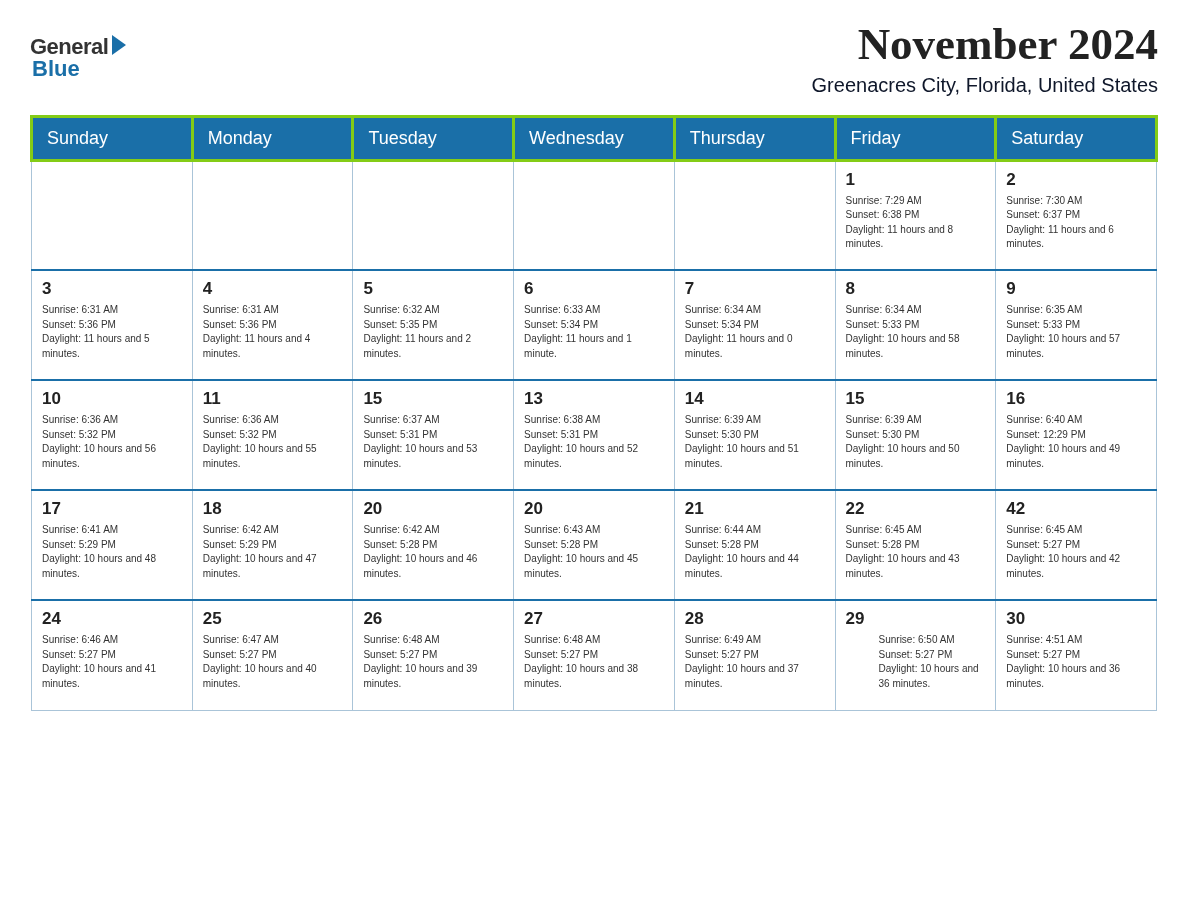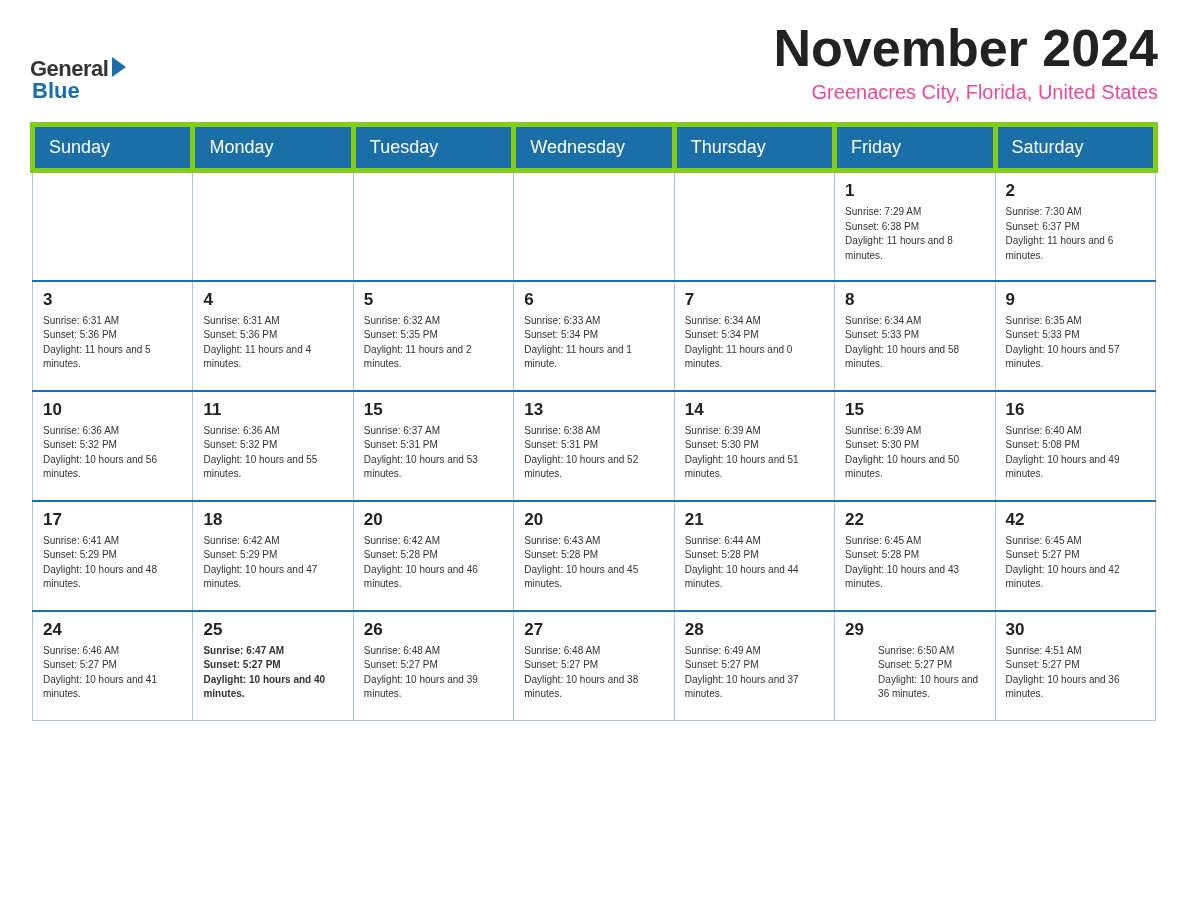--- a/index.html
+++ b/index.html
@@ -6,21 +6,21 @@
     body {
       font-family: Arial, sans-serif;
       background: #fff;
       width: 1188px;
       min-height: 918px;
       padding: 20px 30px;
     }
     .header {
       display: flex;
       justify-content: space-between;
-      align-items: flex-end;
+      align-items: center;
       margin-bottom: 18px;
       gap: 44px;
     }
     .logo {
       display: flex;
       flex-direction: column;
       align-items: flex-start;
     }
     .logo-top {
       display: flex;
@@ -45,42 +45,43 @@
       font-size: 22px;
       font-weight: bold;
       color: #1a6fa8;
       margin-top: -4px;
       margin-left: 2px;
     }
     .title-block {
       text-align: right;
     }
     .month-title {
-      font-size: 52px;
+      font-size: 45px;
       font-weight: bold;
       color: #222;
       line-height: 1.1;
+      font-family: Liberation Serif, serif;
     }
     .location-title {
       font-size: 20px;
-      color: #ec4899;
+      color: #0f172a;
       margin-top: 4px;
     }
     .calendar {
       width: 100%;
       border-collapse: collapse;
     }
     .calendar th {
       background: #1a6fa8;
       color: #fff;
       font-size: 18px;
       font-weight: normal;
       padding: 10px 14px;
       text-align: left;
-      border: 5px solid #84cc16;
+      border: 3px solid #84cc16;
     }
     .calendar td {
       border: 1px solid #aac4d8;
       vertical-align: top;
       padding: 8px 10px;
       width: calc(100% / 7);
       min-height: 110px;
       height: 110px;
       background: #fff;
     }
@@ -229,21 +230,21 @@
         </td>
         <td>
           <span class="day-number">15</span>
           <div class="day-info" style="white-space: pre-line;">Sunrise: 6:39 AM
 Sunset: 5:30 PM
 Daylight: 10 hours and 50 minutes.</div>
         </td>
         <td>
           <span class="day-number">16</span>
           <div class="day-info" style="white-space: pre-line;">Sunrise: 6:40 AM
-Sunset: 5:08 PM
+Sunset: 12:29 PM
 Daylight: 10 hours and 49 minutes.</div>
         </td>
       </tr>
       <tr class="row-divider">
         <td>
           <span class="day-number">17</span>
           <div class="day-info" style="white-space: pre-line;">Sunrise: 6:41 AM
 Sunset: 5:29 PM
 Daylight: 10 hours and 48 minutes.</div>
         </td>
@@ -286,21 +287,21 @@
       </tr>
       <tr class="row-divider">
         <td>
           <span class="day-number">24</span>
           <div class="day-info" style="white-space: pre-line;">Sunrise: 6:46 AM
 Sunset: 5:27 PM
 Daylight: 10 hours and 41 minutes.</div>
         </td>
         <td>
           <span class="day-number">25</span>
-          <div class="day-info" style="white-space: pre-line; font-weight: bold;">Sunrise: 6:47 AM
+          <div class="day-info" style="white-space: pre-line;">Sunrise: 6:47 AM
 Sunset: 5:27 PM
 Daylight: 10 hours and 40 minutes.</div>
         </td>
         <td>
           <span class="day-number">26</span>
           <div class="day-info" style="white-space: pre-line;">Sunrise: 6:48 AM
 Sunset: 5:27 PM
 Daylight: 10 hours and 39 minutes.</div>
         </td>
         <td>

